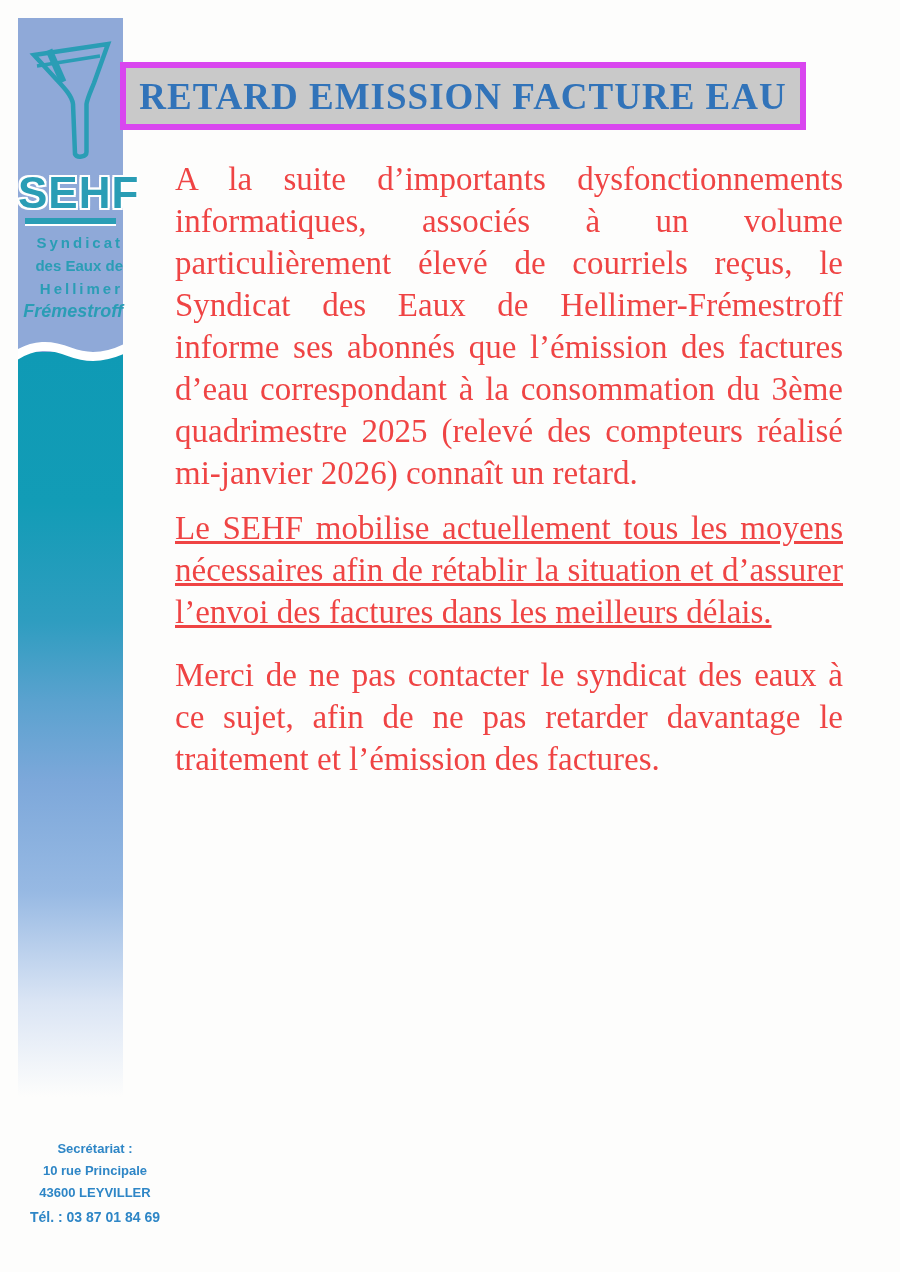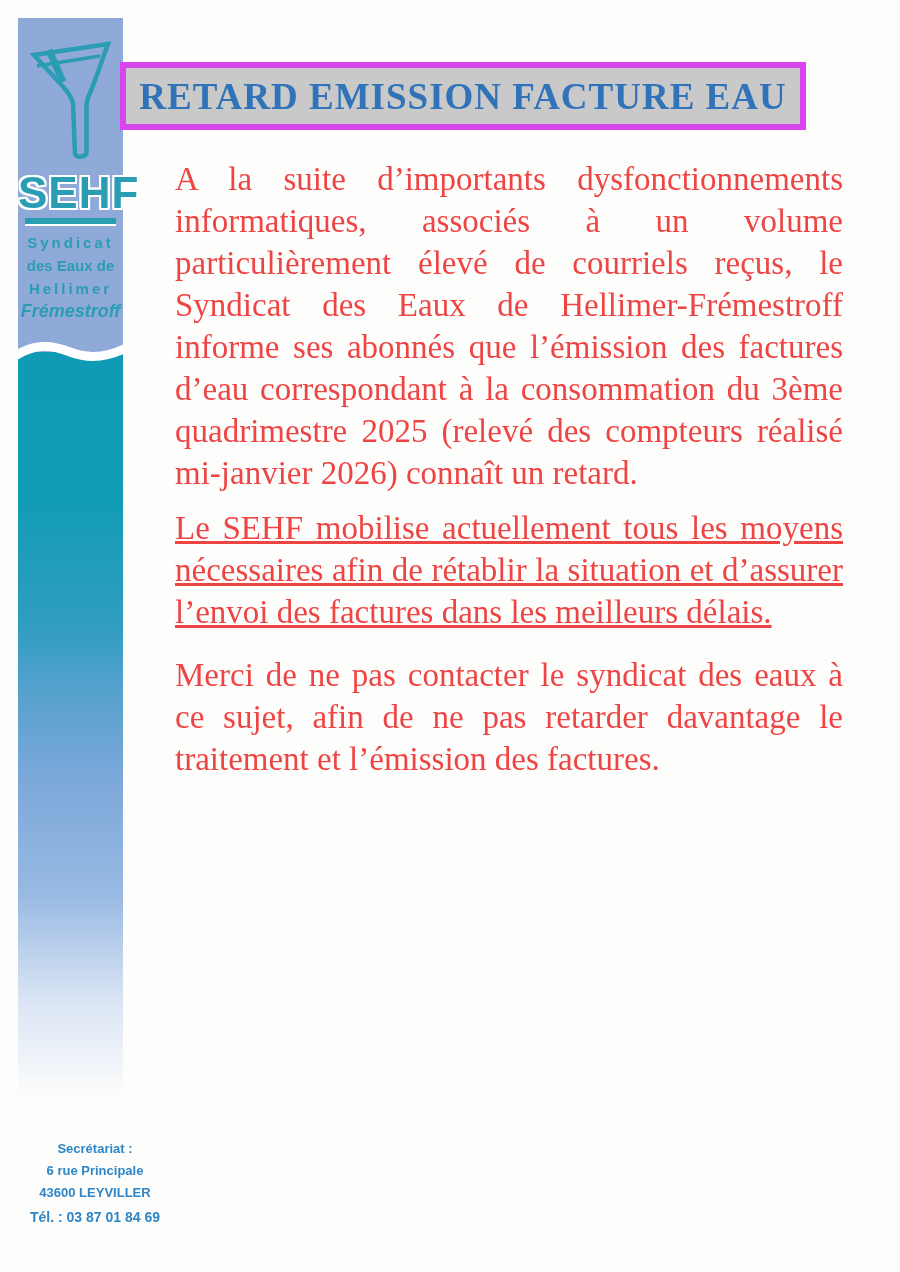--- a/index.html
+++ b/index.html
@@ -30,21 +30,21 @@
     font-weight:700;font-size:44px;line-height:46px;color:#2a9db5;
     text-shadow:-2px 0 0 #fff,2px 0 0 #fff,0 -2px 0 #fff,0 2px 0 #fff,
       -2px -2px 0 #fff,2px 2px 0 #fff,-2px 2px 0 #fff,2px -2px 0 #fff;
     letter-spacing:1px;
   }
   .acr-underline{
     position:absolute;left:7px;top:200px;width:91px;height:6px;
     background:#2a9db5;box-shadow:0 2px 0 #fff;
   }
   .org{
-    position:absolute;left:0;top:213px;width:105px;text-align:center;
+    position:absolute;left:0;top:213px;width:105px;text-align:right;
     font-family:"Liberation Sans","DejaVu Sans",sans-serif;
     font-weight:700;color:#2a9db5;
   }
   .org div{line-height:23px;}
   .org .sp{font-size:15px;letter-spacing:3px;}
   .org .nrm{font-size:15px;letter-spacing:0;}
   .org .ital{font-size:18px;font-style:italic;letter-spacing:0;}
 
   
   .banner{
@@ -115,18 +115,18 @@
   </header>
 
   <main class="content">
     <p>A la suite d’importants dysfonctionnements informatiques, associés à un volume particulièrement élevé de courriels reçus, le Syndicat des Eaux de Hellimer-Frémestroff informe ses abonnés que l’émission des factures d’eau correspondant à la consommation du 3ème quadrimestre 2025 (relevé des compteurs réalisé mi-janvier 2026) connaît un retard.</p>
     <p>Le SEHF mobilise actuellement tous les moyens nécessaires afin de rétablir la situation et d’assurer l’envoi des factures dans les meilleurs délais.</p>
     <p>Merci de ne pas contacter le syndicat des eaux à ce sujet, afin de ne pas retarder davantage le traitement et l’émission des factures.</p>
   </main>
 
   <footer class="contact">
     <div>Secrétariat :</div>
-    <div>6 rue Principale</div>
+    <div>10 rue Principale</div>
     <div>43600 LEYVILLER</div>
     <div class="phone">Tél. : 03 87 01 84 69</div>
   </footer>
 
 </div>
 
 </body></html>

